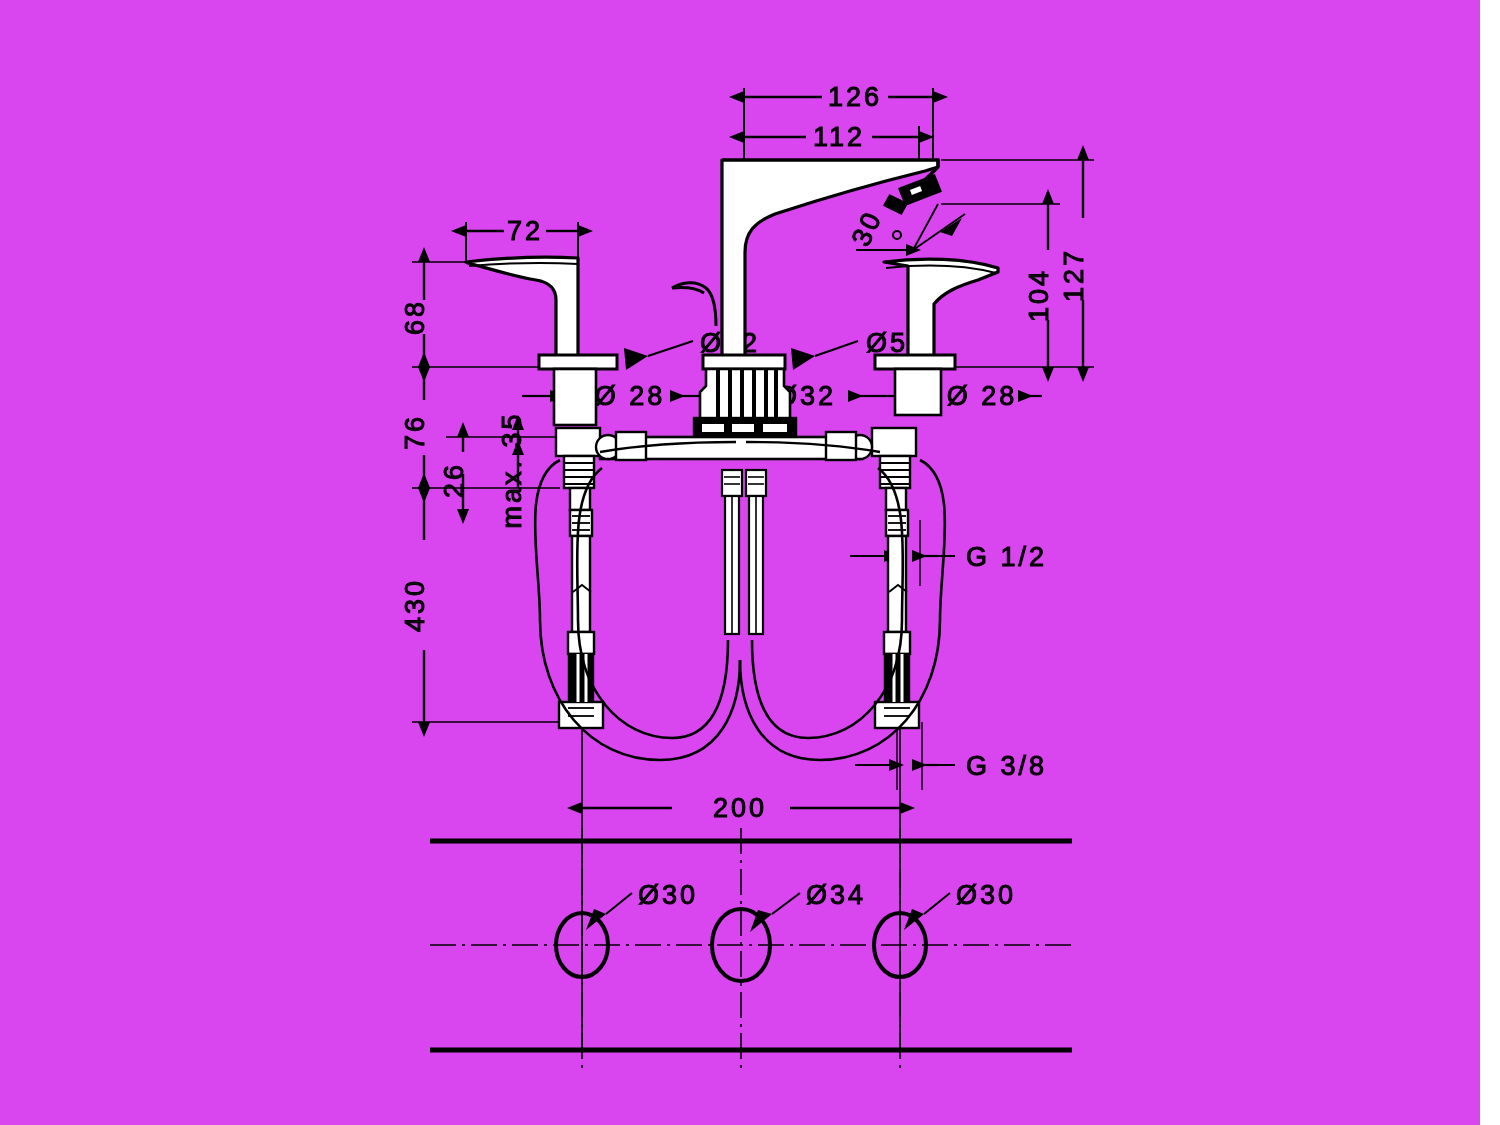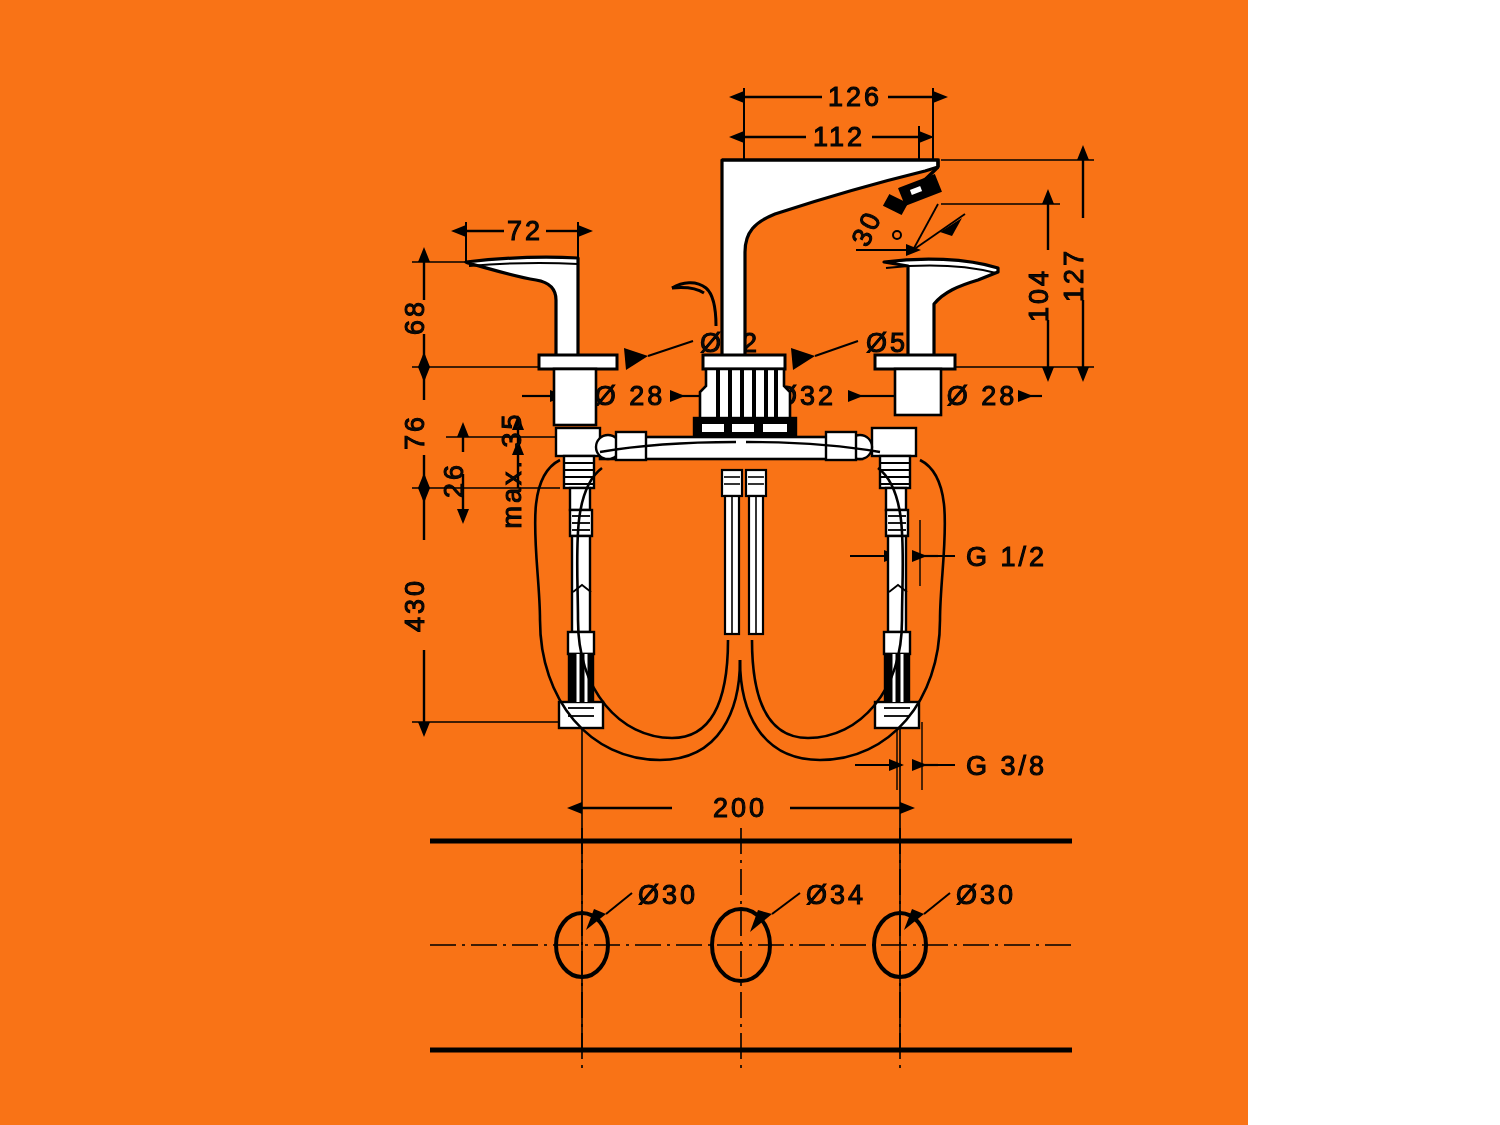--- a/index.html
+++ b/index.html
@@ -1,18 +1,18 @@
 <!DOCTYPE html>
 <html><head>
 <meta charset="utf-8">
 <style>
   html,body{margin:0;padding:0;background:#ffffff;}
   body{width:1500px;height:1125px;overflow:hidden;
        font-family:"Liberation Sans","DejaVu Sans",sans-serif;}
-  #stage{position:relative;width:1248px;height:1125px;background:#f97316;}
+  #stage{position:relative;width:1480px;height:1125px;background:#d946ef;}
   svg{display:block;}
   .dimtext{font-family:"Liberation Sans","DejaVu Sans",sans-serif;
            font-size:27px;fill:#0a0a0a;letter-spacing:3px;}
 </style>
 </head>
 <body>
 
 <div id="stage">
 <svg width="1500" height="1125" viewBox="0 0 1500 1125">
 

